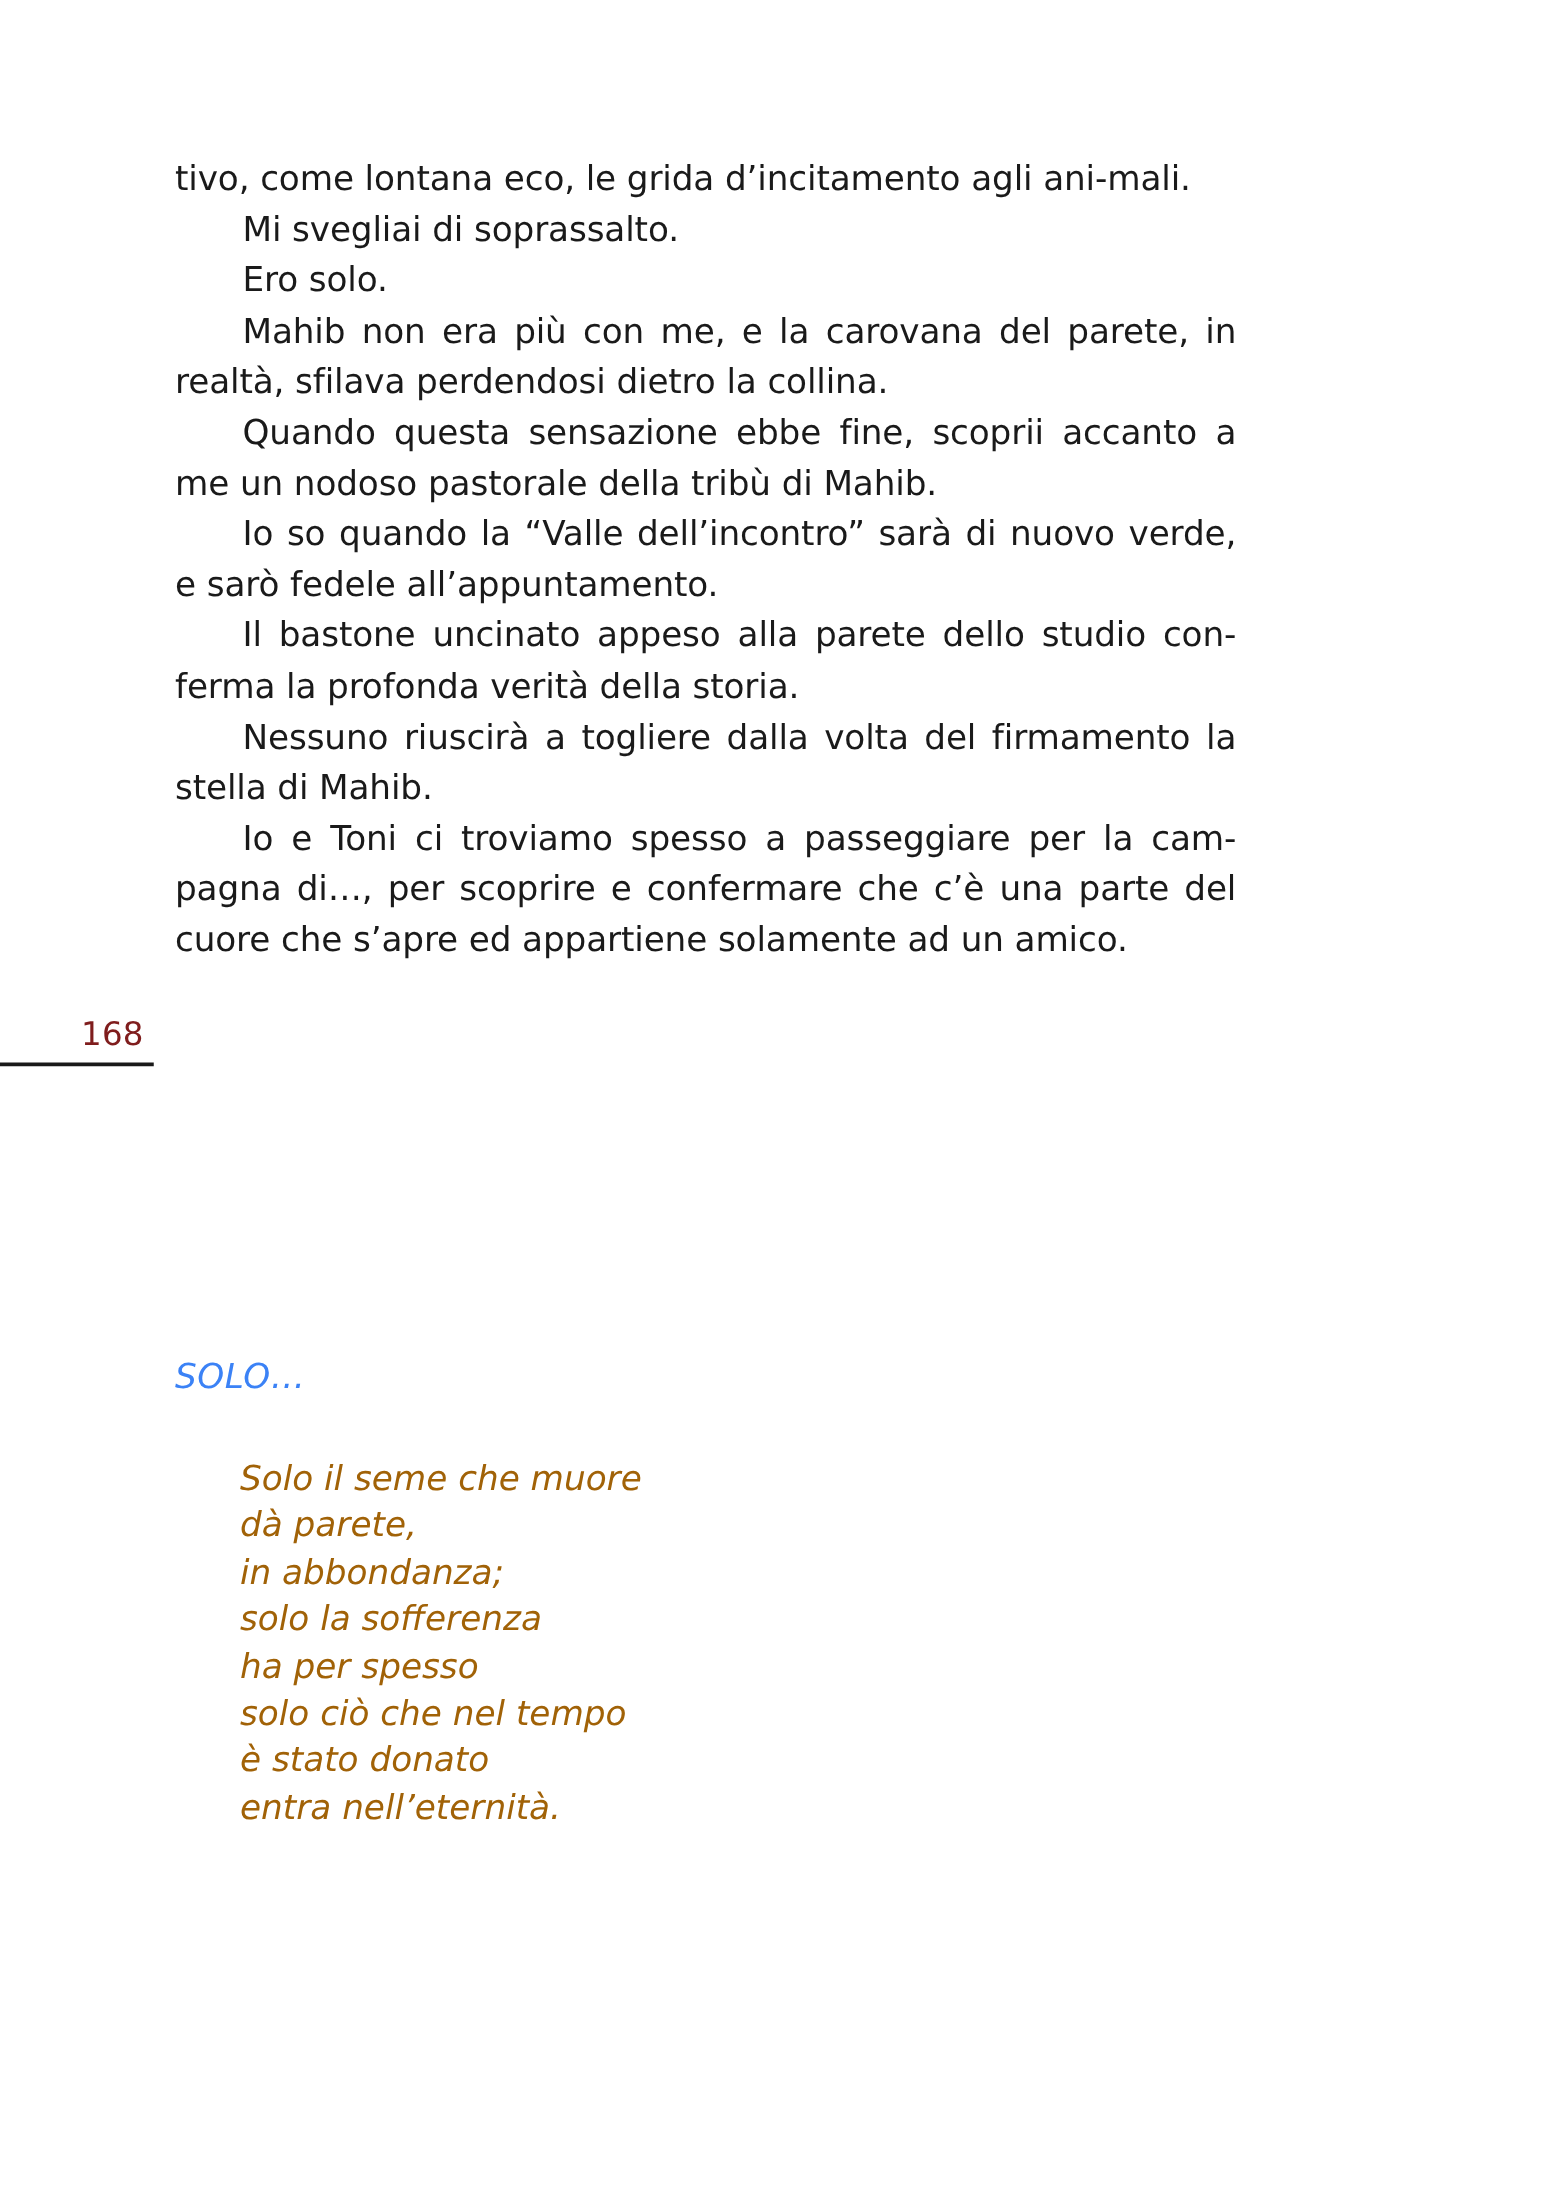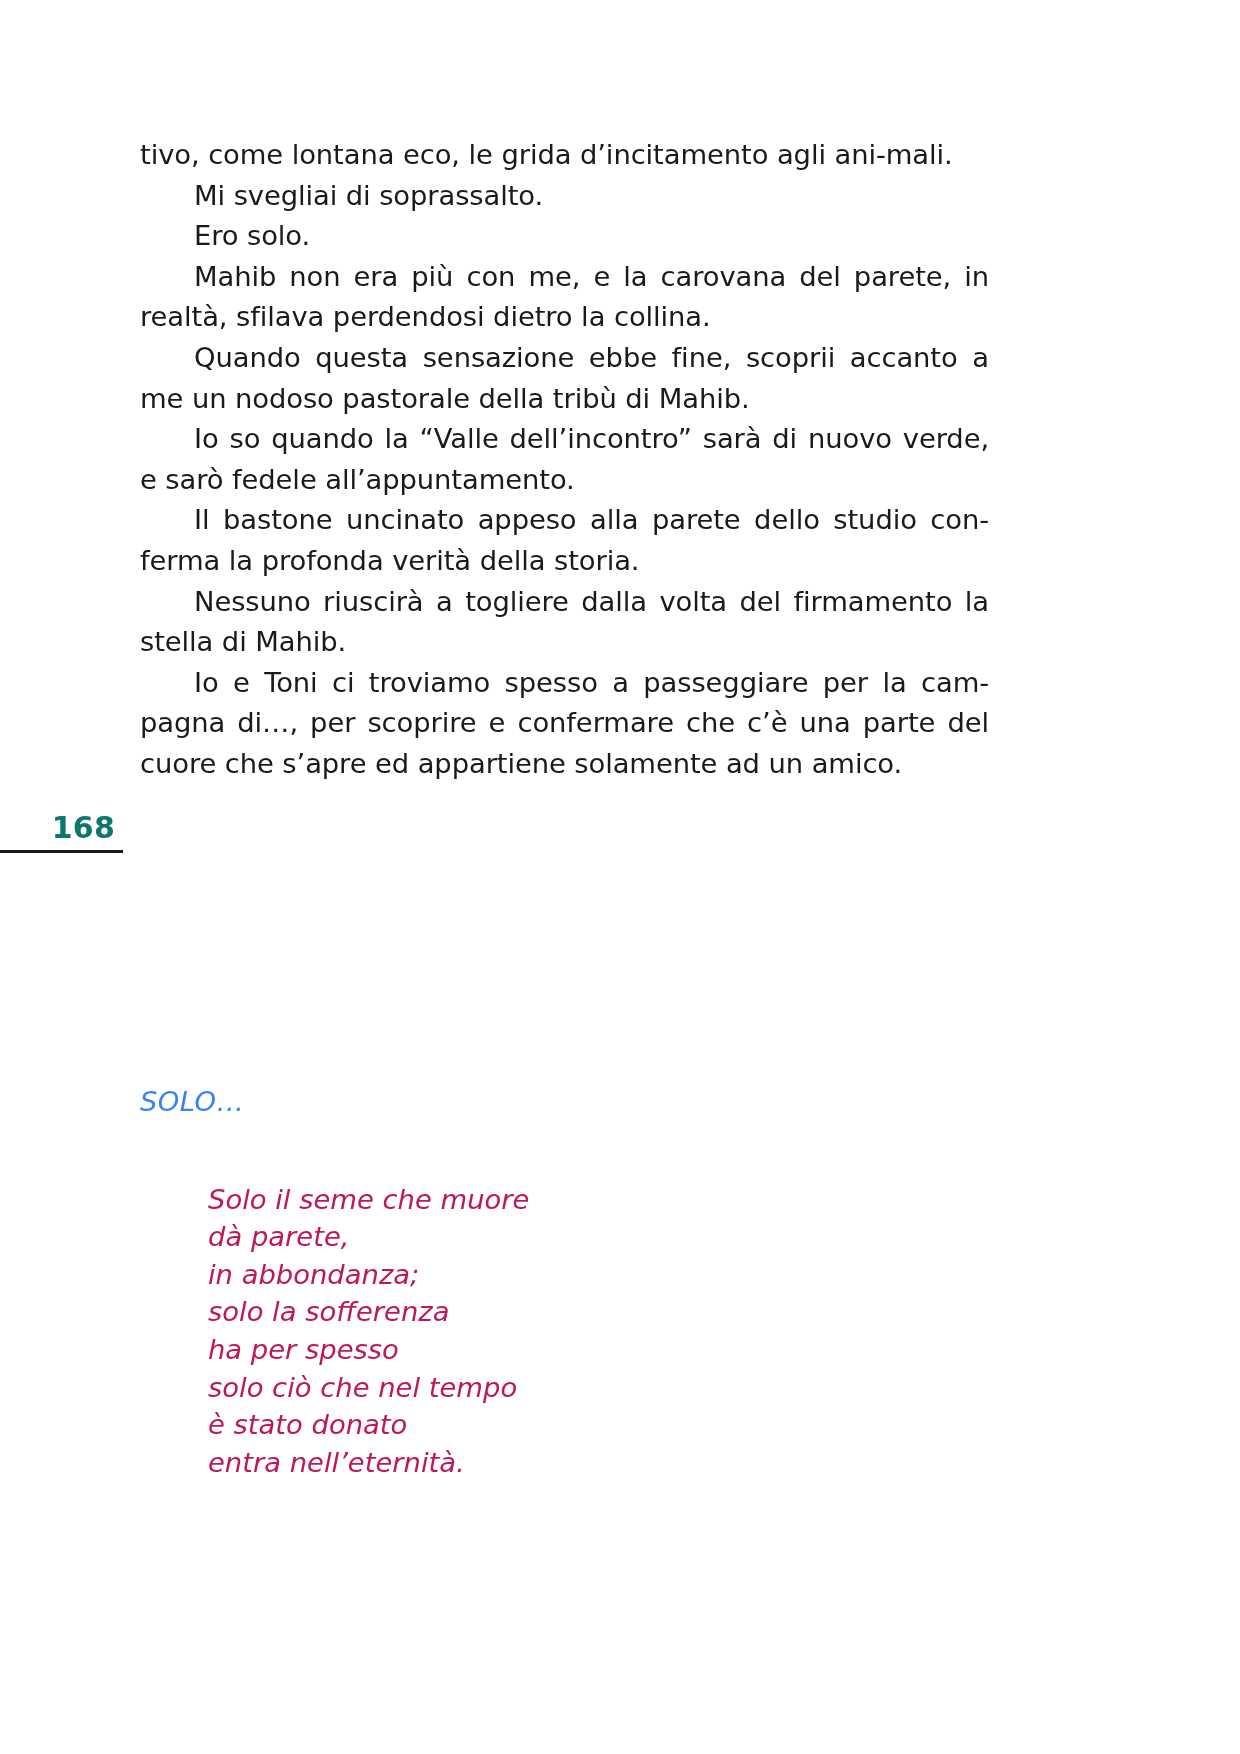--- a/index.html
+++ b/index.html
@@ -25,42 +25,41 @@
   
   .folio {
     position: absolute;
     left: 0;
     top: 810px;
     width: 123px;
   }
   .folio-number {
     display: block;
     text-align: right;
-    font-size: 30px;
-    font-weight: bold;
+    font-size: 26px;
+    font-weight: normal;
     letter-spacing: 0.2px;
     line-height: 36px;
-    color: #0f766e;
+    color: #7f1d1d;
     padding-right: 8px;
   }
   .folio-rule {
     display: block;
     width: 123px;
     height: 3px;
     background: #1a1a1a;
     margin-top: 4px;
   }
 
   
   .text-column {
     position: absolute;
     left: 140px;
     top: 124px;
     width: 849px;
-    margin-top: 11px;
   }
 
   p.body-par {
     margin: 0;
     font-size: 27.4px;
     line-height: 40.6px;
     text-align: justify;
     text-justify: inter-word;
     letter-spacing: -0.1px;
     word-spacing: 0px;
@@ -85,27 +84,27 @@
   .poem-title {
     margin: 0;
     font-size: 27.4px;
     line-height: 40.6px;
     font-style: italic;
     font-weight: normal;
     letter-spacing: 0.4px;
     color: #3b82f6;
   }
   .poem-stanza {
-    margin: 16px;
+    margin: 0;
     padding-left: 52px;
     padding-top: 42px;
     font-size: 27.4px;
     line-height: 37.6px;
     font-style: italic;
-    color: #be185d;
+    color: #a16207;
   }
   .poem-line {
     display: block;
     white-space: pre;
   }
 </style>
 </head>
 <body>
 
 <div class="page">

